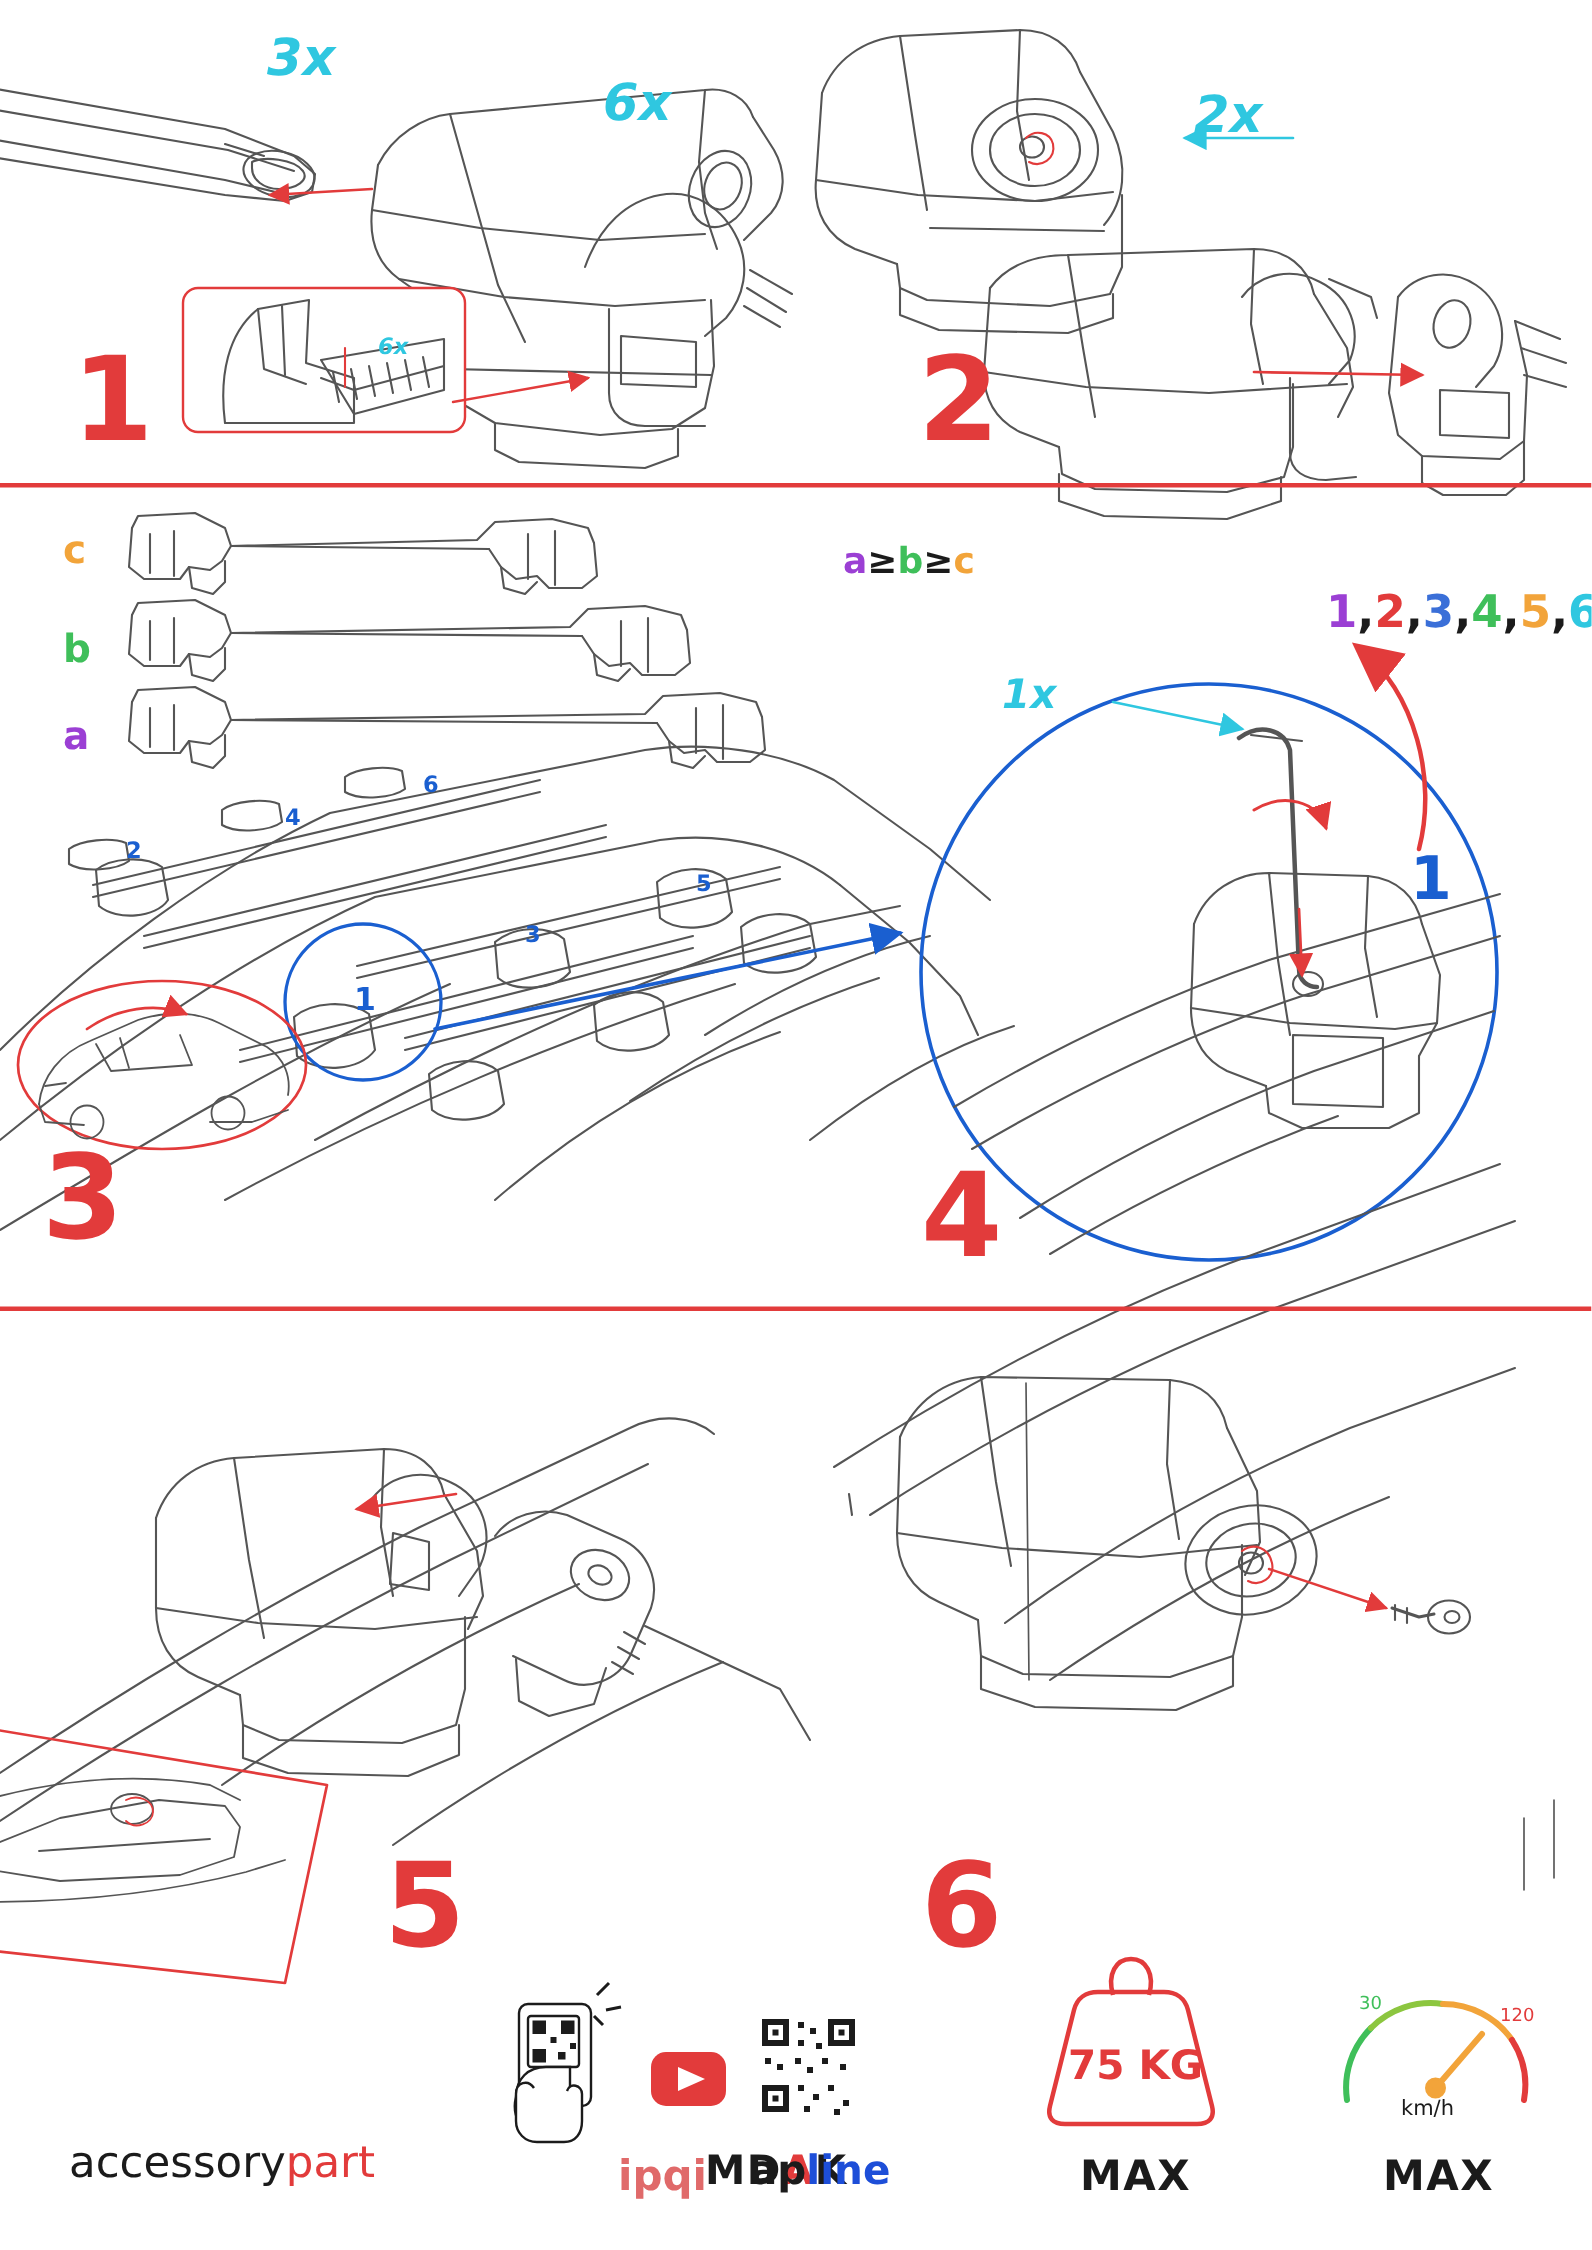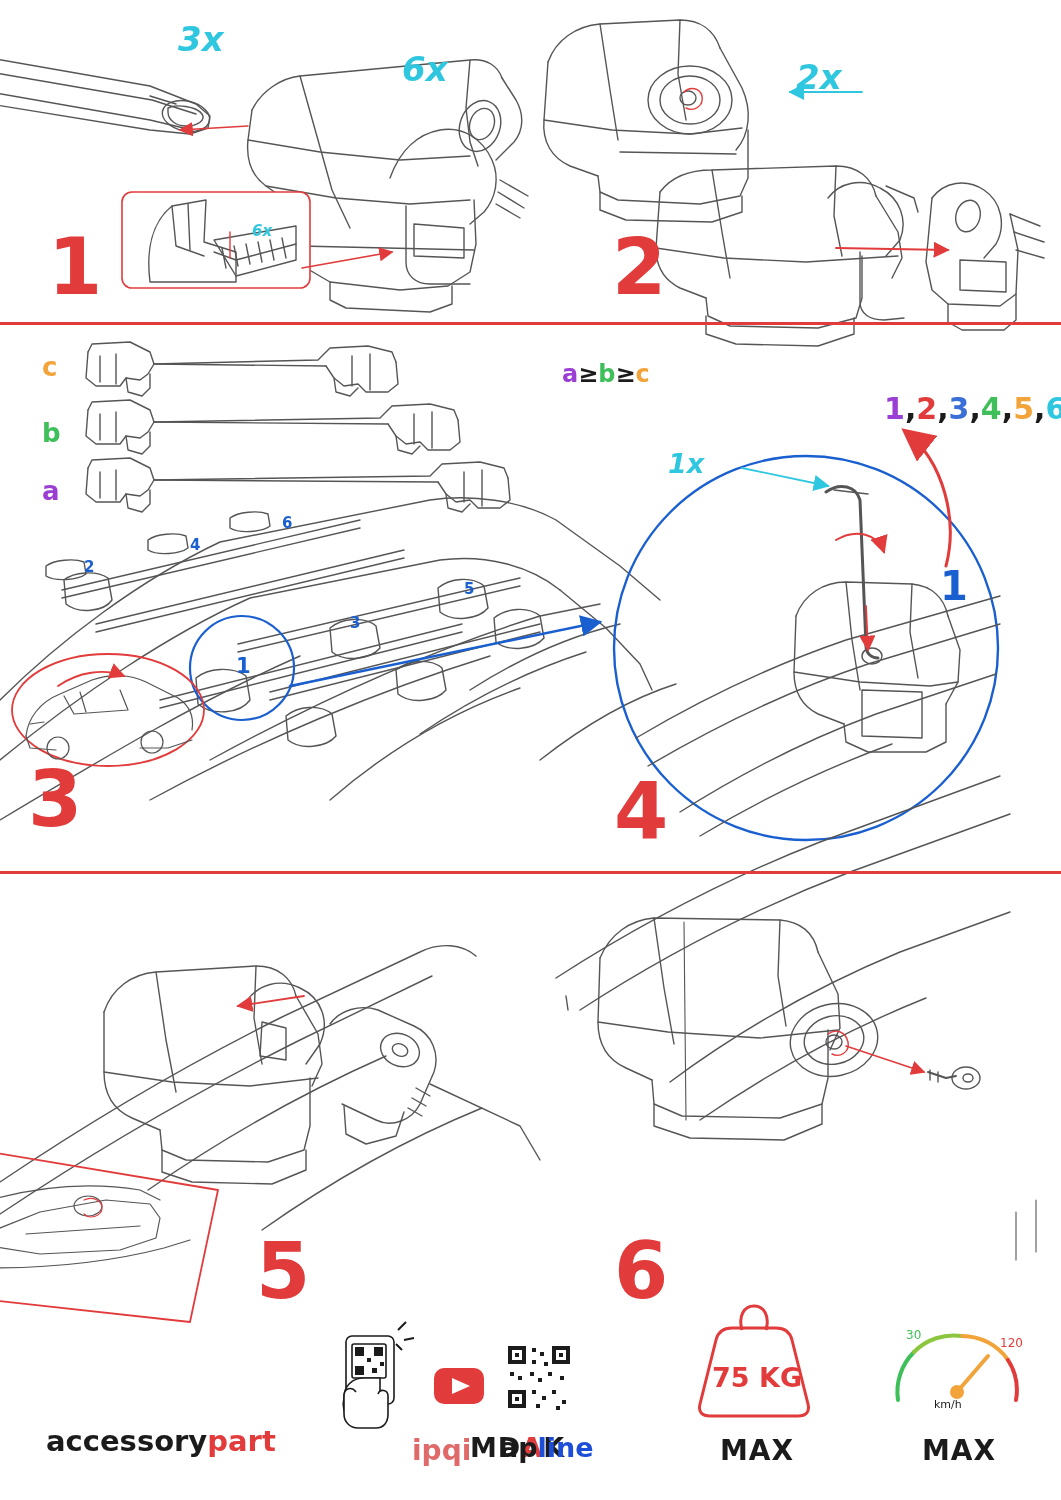--- a/index.html
+++ b/index.html
@@ -43,21 +43,21 @@
   .ltr-c{color:#f2a43a;}
   .ltr-b{color:#3fbf5a;}
   .ltr-a{color:#9b3fd4;}
   .brandcode{
     position:absolute;left:46px;top:1380px;
     font-size:31px;font-weight:700;color:#3a3fa8;letter-spacing:0.5px;
     font-family:"DejaVu Sans",sans-serif;
   }
   .brandname{
     position:absolute;left:46px;top:1424px;
-    font-size:29px;font-weight:700;letter-spacing:0px;
+    font-size:29px;font-weight:400;letter-spacing:0px;
     font-family:"DejaVu Sans",sans-serif;
   }
   .brandname .blk{color:#1b1b1b;}
   .brandname .red{color:#e23b3b;}
 
   .mdak{
     position:absolute;left:470px;top:1432px;
     font-size:27px;font-weight:700;color:#1b1b1b;letter-spacing:1px;
   }
   .mdak .red{color:#e23b3b;}
@@ -70,21 +70,21 @@
     font-size:27px;font-weight:700;color:#1b1b1b;
   }
   .apline .blue{color:#1d4ed8;}
 
   .maxlabel{
     position:absolute;font-size:28px;font-weight:700;color:#1b1b1b;letter-spacing:1px;
   }
   .kgtext{
     position:absolute;font-size:27px;font-weight:700;color:#e23b3b;letter-spacing:0px;
   }
-  .kmh{position:absolute;font-size:11px;color:#1b1b1b;}
+  .kmh{position:absolute;font-size:14px;color:#1b1b1b;}
   .spd-num{position:absolute;font-size:12px;}
 </style>
 </head>
 <body>
 
 <div class="sheet">
 
   <svg class="draw" viewBox="0 0 1061 1500">
     <defs>
       <marker id="arrRed" markerWidth="9" markerHeight="9" refX="8" refY="4.5" orient="auto">

